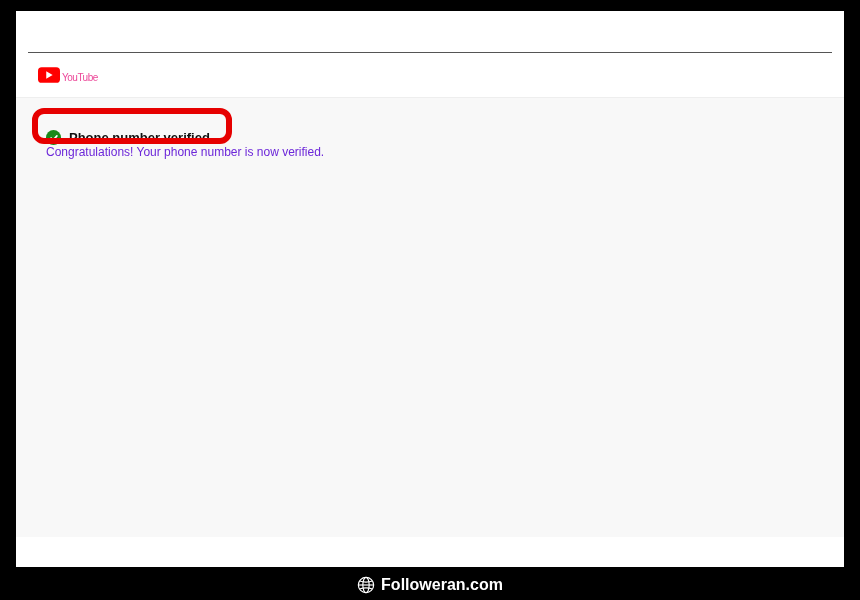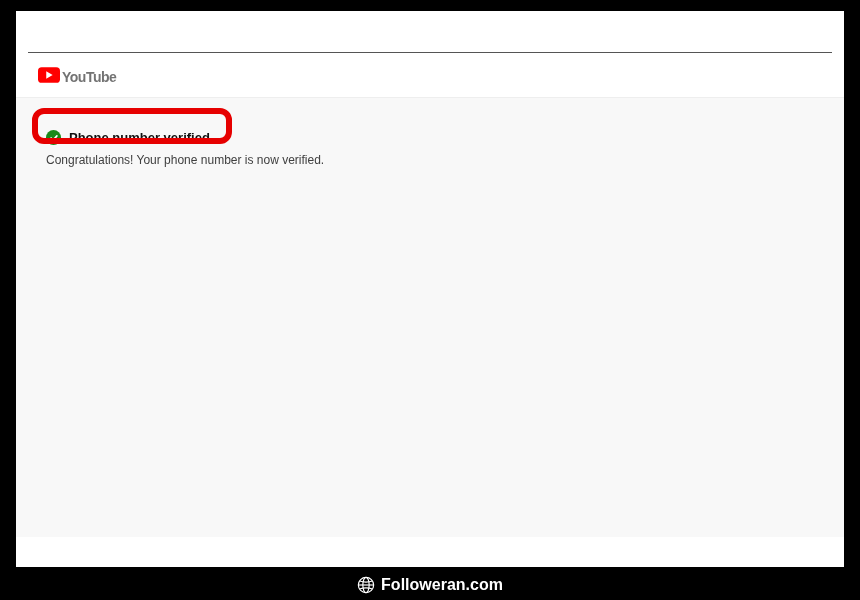--- a/index.html
+++ b/index.html
@@ -27,24 +27,24 @@
   .logo-row {
     display: flex;
     align-items: center;
     padding: 14px 22px 10px 22px;
     gap: 2px;
   }
   .yt-icon {
     display: inline-block;
   }
   .yt-text {
-    font-weight: 700;
-    font-size: 14px;
+    font-weight: 400;
+    font-size: 10px;
     letter-spacing: -0.5px;
-    color: #737373;
+    color: #ec4899;
   }
   .content-area {
     background: #f8f8f8;
     border-top: 1px solid #eee;
     min-height: 440px;
     padding: 32px 30px;
     position: relative;
   }
   .verify-row {
     display: flex;
@@ -63,22 +63,22 @@
     flex-shrink: 0;
   }
   .check-icon svg { display: block; }
   .verify-text {
     font-size: 13px;
     font-weight: 600;
     color: #111;
   }
   .congrats-text {
     font-size: 12px;
-    color: #404040;
-    margin-top: 8px;
+    color: #6d28d9;
+    margin-top: 0;
   }
   .highlight-box {
     position: absolute;
     top: 10px;
     left: 16px;
     width: 200px;
     height: 36px;
     border: 6px solid #e60000;
     border-radius: 12px;
     pointer-events: none;

